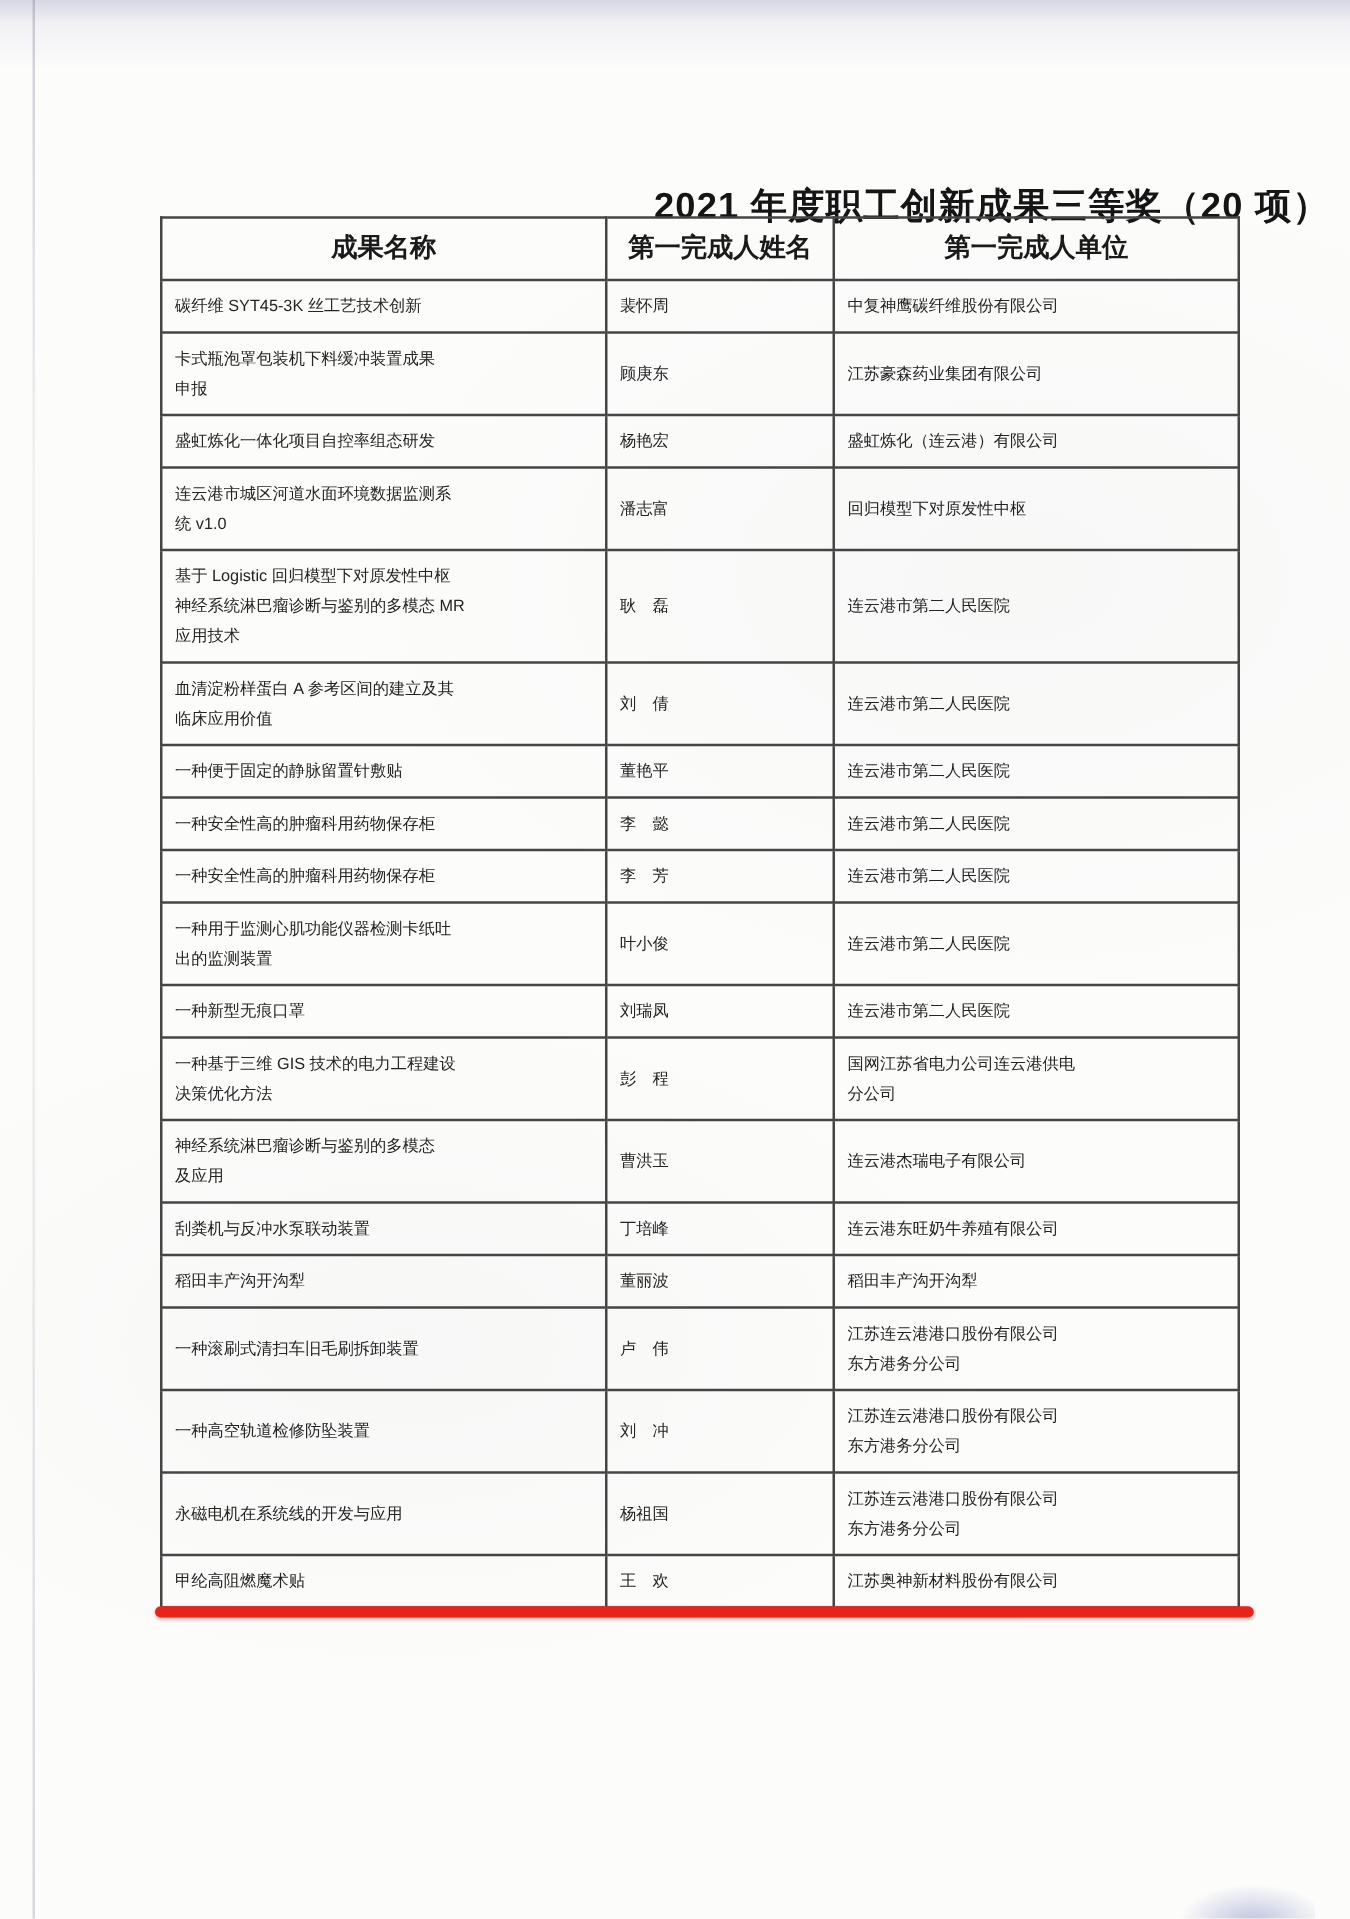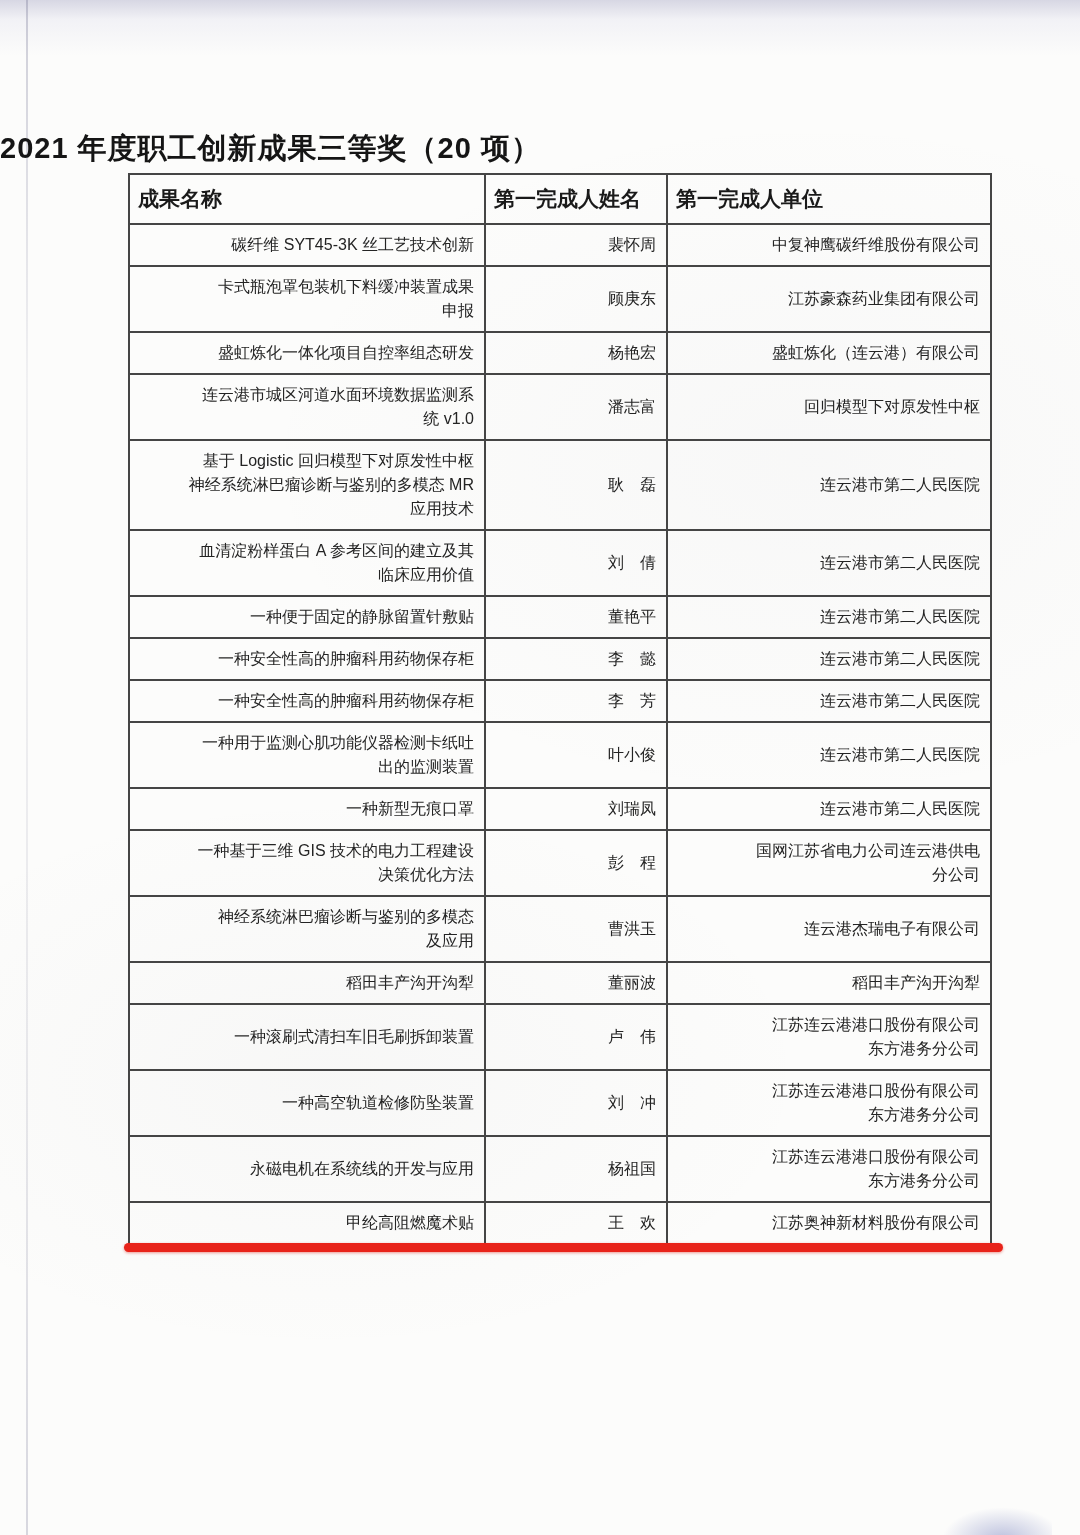--- a/index.html
+++ b/index.html
@@ -46,22 +46,22 @@
     width: 110px; height: 28px;
     background: radial-gradient(ellipse at 55% 115%,
       rgba(110,120,185,0.45),
       rgba(110,120,185,0) 70%);
   }
   
   .title {
     position: absolute;
     top: 129px;
     left: 0; right: 0;
-    margin: 0;
-    text-align: left;
+    margin: 16px;
+    text-align: right;
     font-size: 29px;
     font-weight: 700;
     letter-spacing: 1px;
     color: #151515;
   }
   
   .table-wrap {
     position: absolute;
     left: 128px;
     top: 173px;
@@ -74,29 +74,29 @@
   }
   col.c1 { width: 356px; }
   col.c2 { width: 182px; }
   col.c3 { width: 324px; }
   table.awards th {
     border: 2px solid #454545;
     font-size: 21px;
     font-weight: 700;
     line-height: 26px;
     padding: 11px 8px;
-    text-align: left;
+    text-align: center;
     color: #1a1a1a;
   }
   table.awards td {
     border: 2px solid #454545;
-    font-size: 16px;
+    font-size: 13px;
     line-height: 24px;
     padding: 8px 10px;
-    text-align: right;
+    text-align: left;
     vertical-align: middle;
     white-space: pre-line;
     color: #242424;
   }
   .red-underline {
     position: absolute;
     left: -4px;
     bottom: -7px;
     width: 879px;
     height: 9px;
@@ -198,20 +198,25 @@
             <td>国网江苏省电力公司连云港供电
 分公司</td>
           </tr>
           <tr>
             <td>神经系统淋巴瘤诊断与鉴别的多模态
 及应用</td>
             <td>曹洪玉</td>
             <td>连云港杰瑞电子有限公司</td>
           </tr>
           <tr>
+            <td>刮粪机与反冲水泵联动装置</td>
+            <td>丁培峰</td>
+            <td>连云港东旺奶牛养殖有限公司</td>
+          </tr>
+          <tr>
             <td>稻田丰产沟开沟犁</td>
             <td>董丽波</td>
             <td>稻田丰产沟开沟犁</td>
           </tr>
           <tr>
             <td>一种滚刷式清扫车旧毛刷拆卸装置</td>
             <td>卢　伟</td>
             <td>江苏连云港港口股份有限公司
 东方港务分公司</td>
           </tr>

